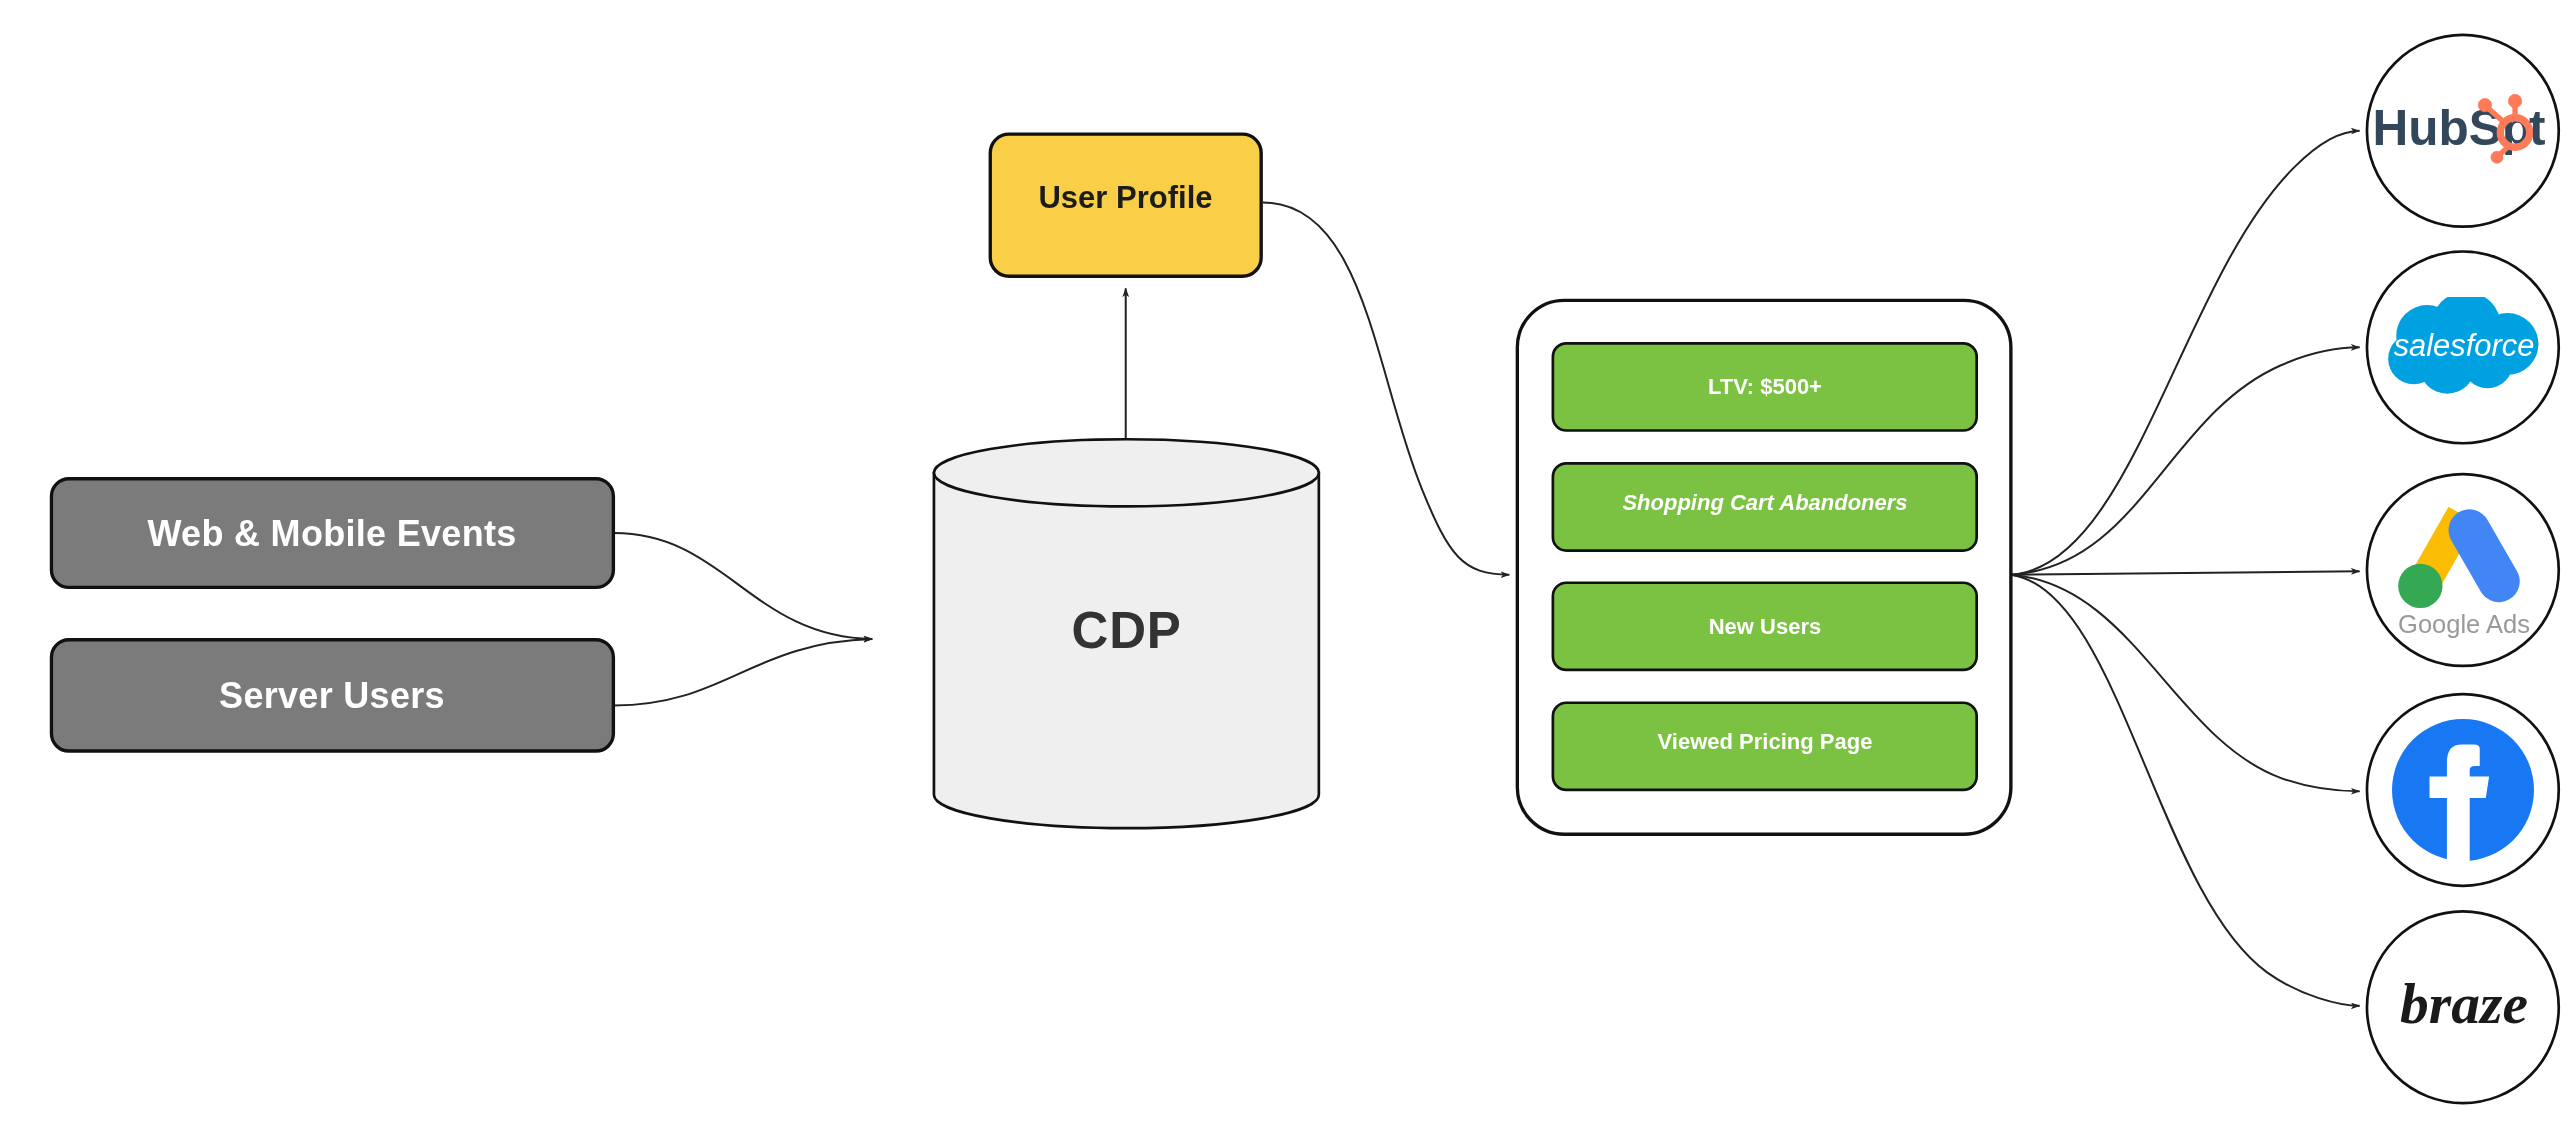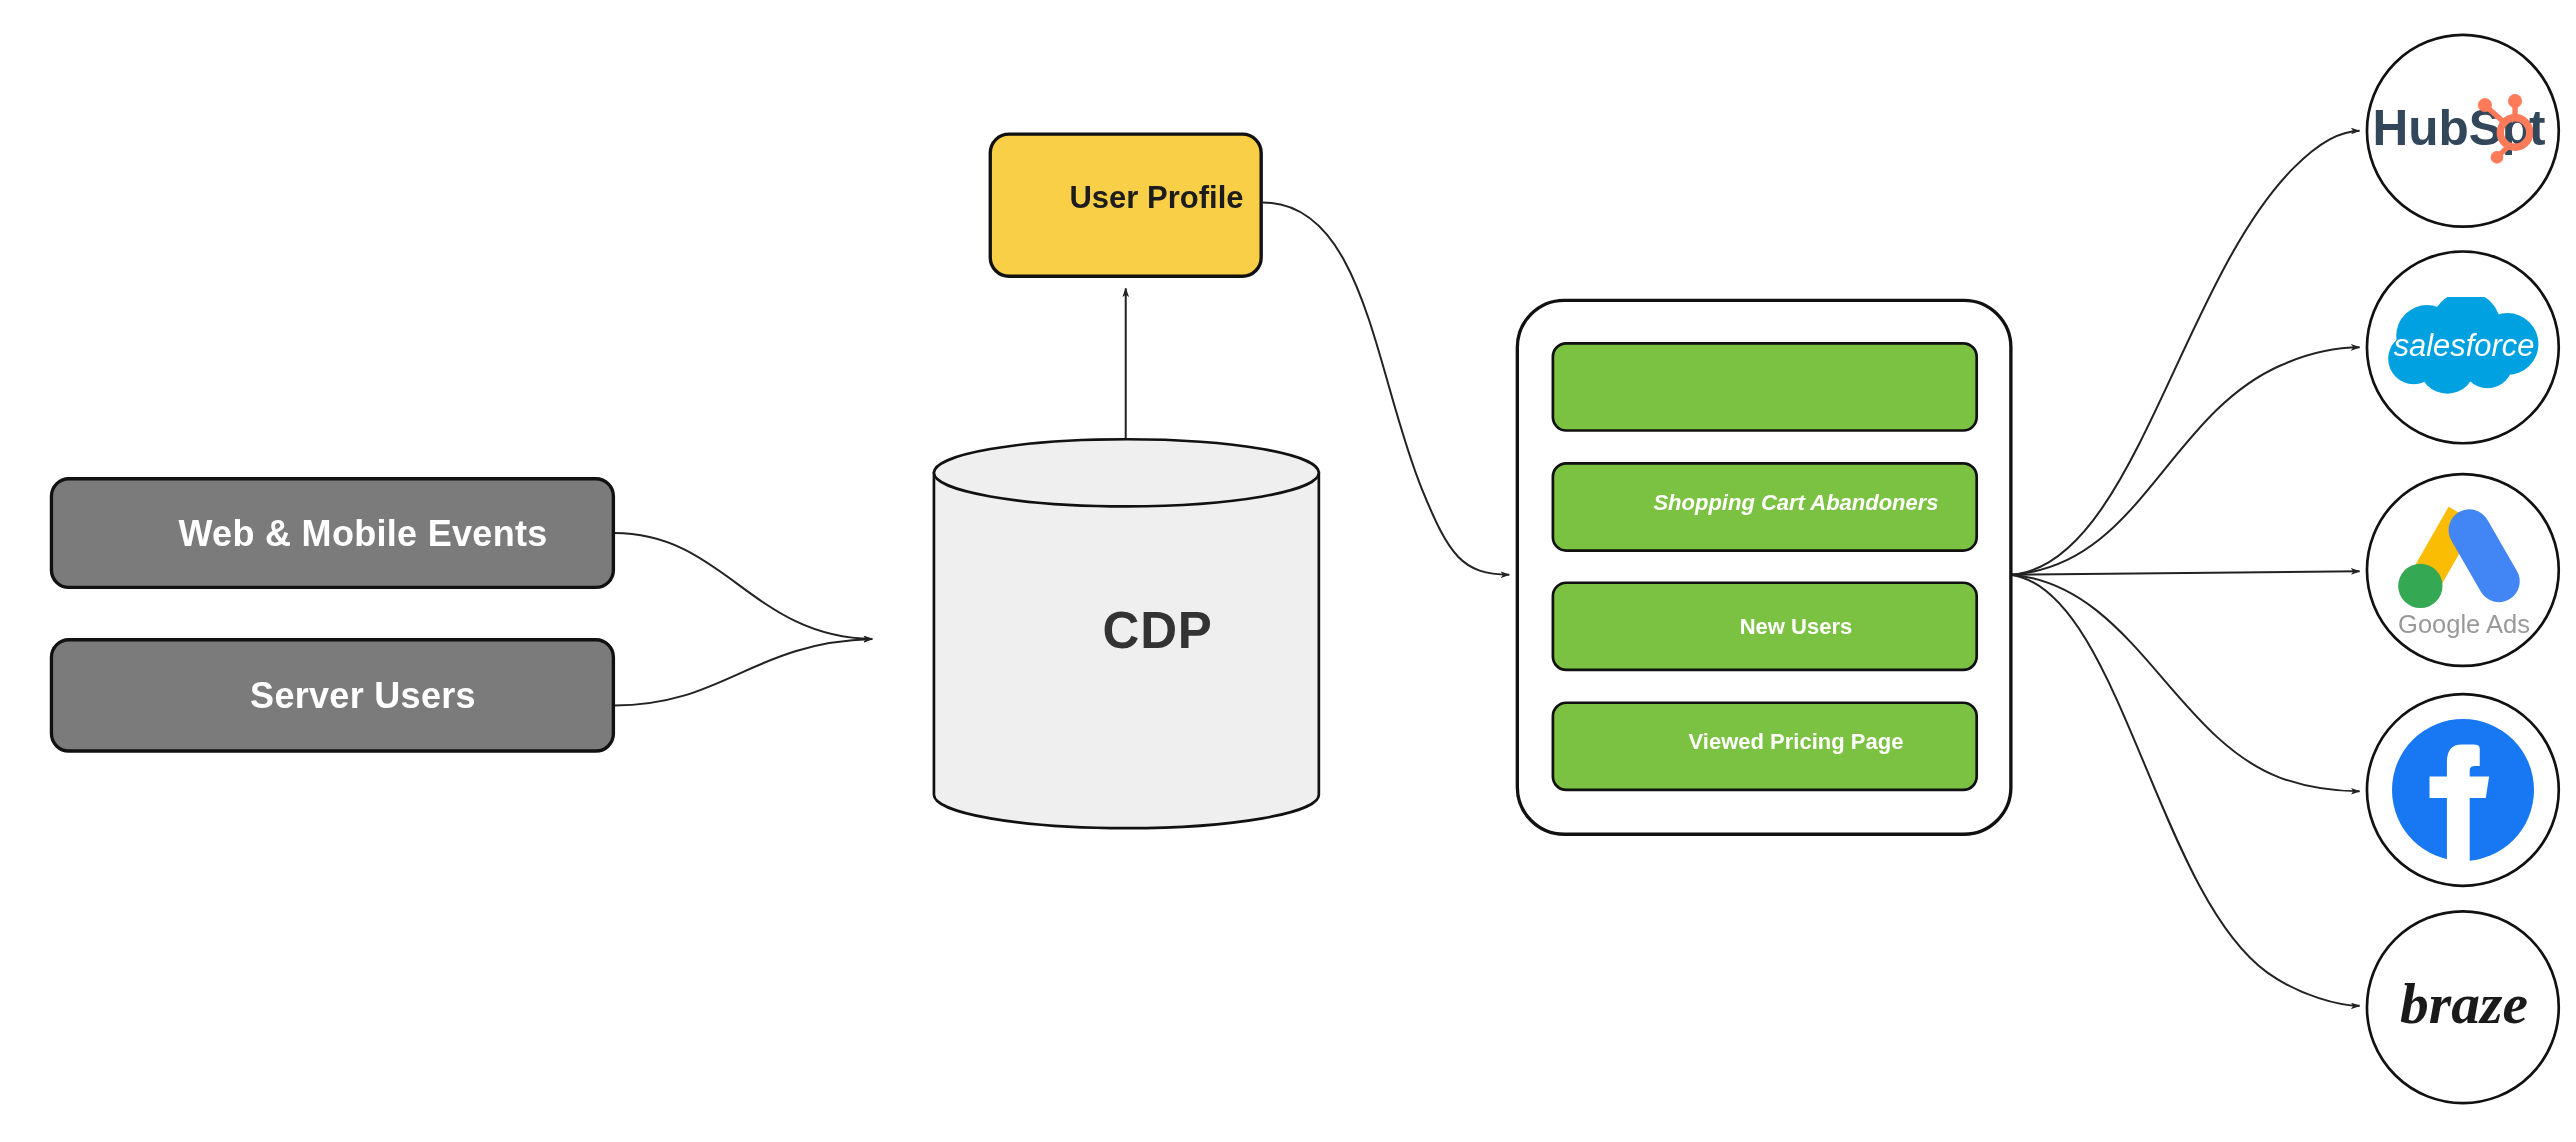--- a/index.html
+++ b/index.html
@@ -27,21 +27,20 @@
     height: 1142px;
   }
   .node-label {
     position: absolute;
     display: flex;
     align-items: center;
     justify-content: center;
     text-align: right;
     pointer-events: none;
     white-space: nowrap;
-    padding-left: 31px;
   }
   .src-label {
     color: #ffffff;
     font-size: 36px;
     font-weight: bold;
     letter-spacing: 0.3px;
   }
   .profile-label {
     color: #1c1c1c;
     font-size: 31px;
@@ -122,20 +121,21 @@
   </svg>
 
   <div class="node-label src-label" style="left:51px; top:479px; width:562px; height:109px;">Web &amp; Mobile Events</div>
 
   <div class="node-label src-label" style="left:51px; top:640px; width:562px; height:111px;">Server Users</div>
 
   <div class="node-label cdp-label" style="left:934px; top:496px; width:385px; height:268px;">CDP</div>
 
   <div class="node-label profile-label" style="left:990px; top:134px; width:271px; height:127px;">User Profile</div>
 
+  <div class="node-label seg-label" style="left:1553px; top:343px; width:424px; height:87px;">LTV: $500+</div>
 
   <div class="node-label seg-label" style="left:1553px; top:464px; width:424px; height:77px;font-style:italic;">Shopping Cart Abandoners</div>
 
   <div class="node-label seg-label" style="left:1553px; top:703px; width:424px; height:77px;">Viewed Pricing Page</div>
 
   <div class="node-label seg-label" style="left:1553px; top:583px; width:424px; height:87px;">New Users</div>
 
   <div class="logo-wrap" style="left:2368px; top:87px; width:191px; height:87px;">
     <svg viewBox="0 0 284 130" width="191" height="87">
       <text x="6" y="86" font-family="'Liberation Sans', sans-serif" font-size="74" font-weight="bold" fill="#33475b">HubSp</text>

